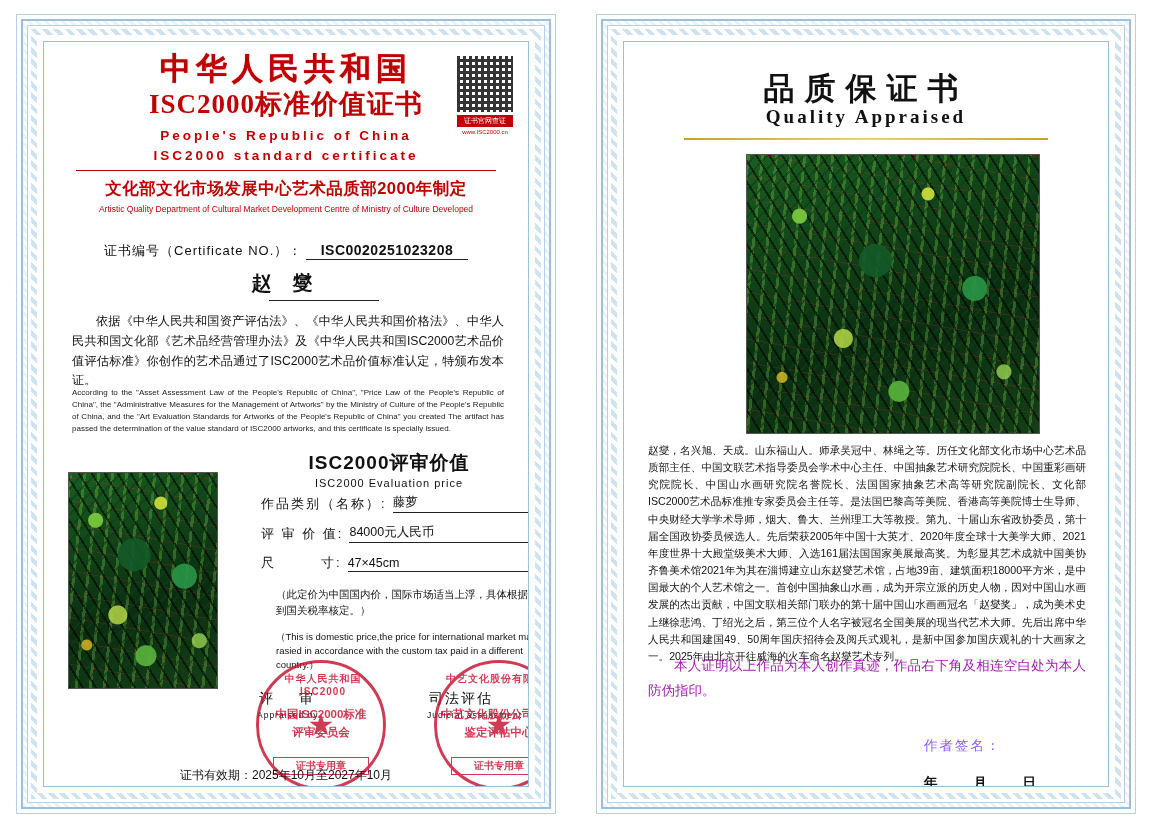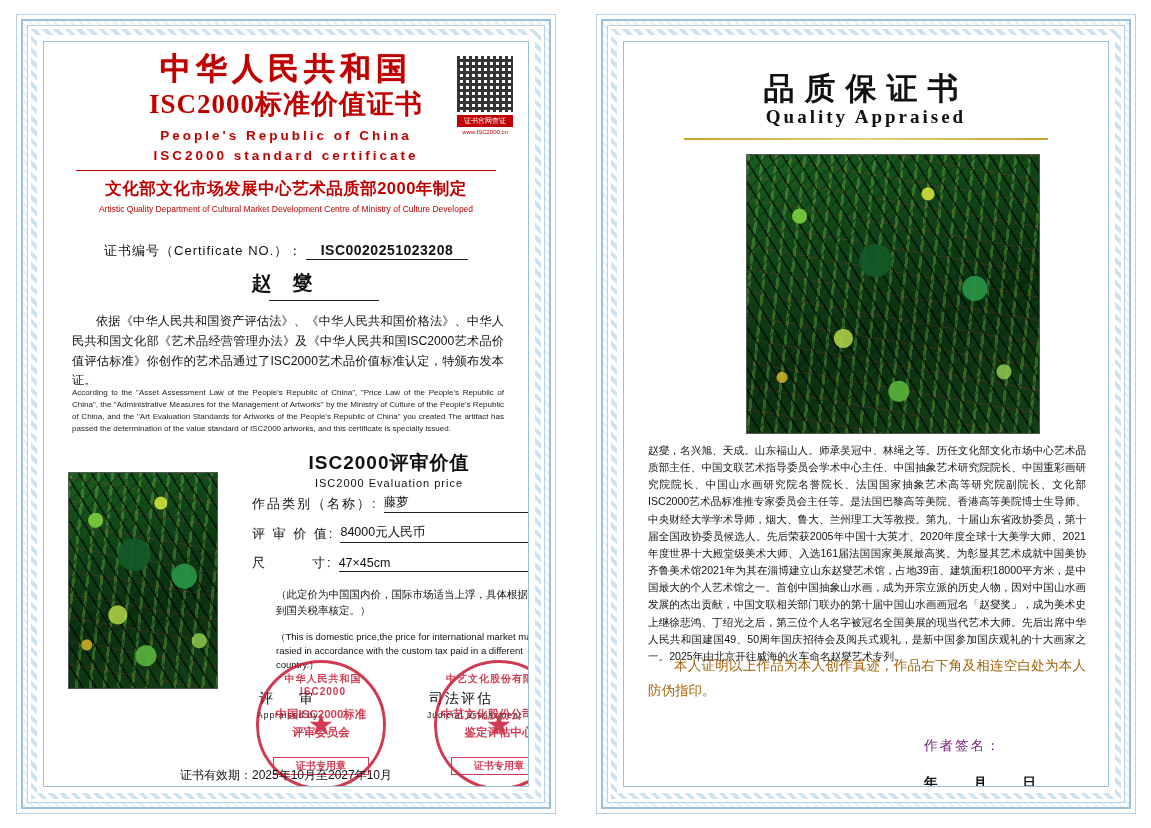--- a/index.html
+++ b/index.html
@@ -125,21 +125,21 @@
   .eval-title{
     position:absolute;left:200px;top:408px;width:290px;text-align:center;
   }
   .eval-title .cn{font-size:19px;font-weight:bold;color:#111;letter-spacing:1px;}
   .eval-title .en{font-size:11px;color:#111;letter-spacing:1px;margin-top:1px;}
 
   .field{
     position:absolute;left:208px;width:300px;font-size:13px;color:#111;
     display:flex;align-items:flex-end;
   }
-  .field .lbl{white-space:nowrap;letter-spacing:2px;}
+  .field .lbl{white-space:nowrap;letter-spacing:2px;margin-left:9px;}
   .field .val{
     flex:1;border-bottom:1px solid #222;margin-left:6px;text-align:left;
     padding-bottom:1px;font-size:12.5px;
   }
   .f1{top:452px;}
   .f2{top:482px;}
   .f3{top:512px;}
 
   .note-cn{
     position:absolute;left:232px;width:268px;top:545px;
@@ -207,24 +207,24 @@
   .art-right{
     position:absolute;left:122px;top:112px;width:292px;height:278px;
     border:1px solid #555;overflow:hidden;
   }
   .bio{
     position:absolute;left:24px;right:22px;top:400px;
     font-size:10.6px;line-height:1.62;color:#111;text-align:justify;
   }
   .statement{
     position:absolute;left:24px;right:22px;top:612px;
-    font-size:13.5px;line-height:1.85;color:#a16207;text-align:justify;text-indent:26px;
+    font-size:13.5px;line-height:1.85;color:#a21caf;text-align:justify;text-indent:26px;
   }
   .sign-label{
-    position:absolute;left:300px;top:695px;font-size:13.5px;letter-spacing:2px;color:#701a75;
+    position:absolute;left:300px;top:695px;font-size:13.5px;letter-spacing:2px;color:#8b5cf6;
   }
   .date-line{
     position:absolute;left:300px;top:732px;font-size:13.5px;letter-spacing:16px;color:#111;font-weight:bold;
   }
 
   
   .painting{
     width:100%;height:100%;
     background-color:#0d3d12;
     background-image:

